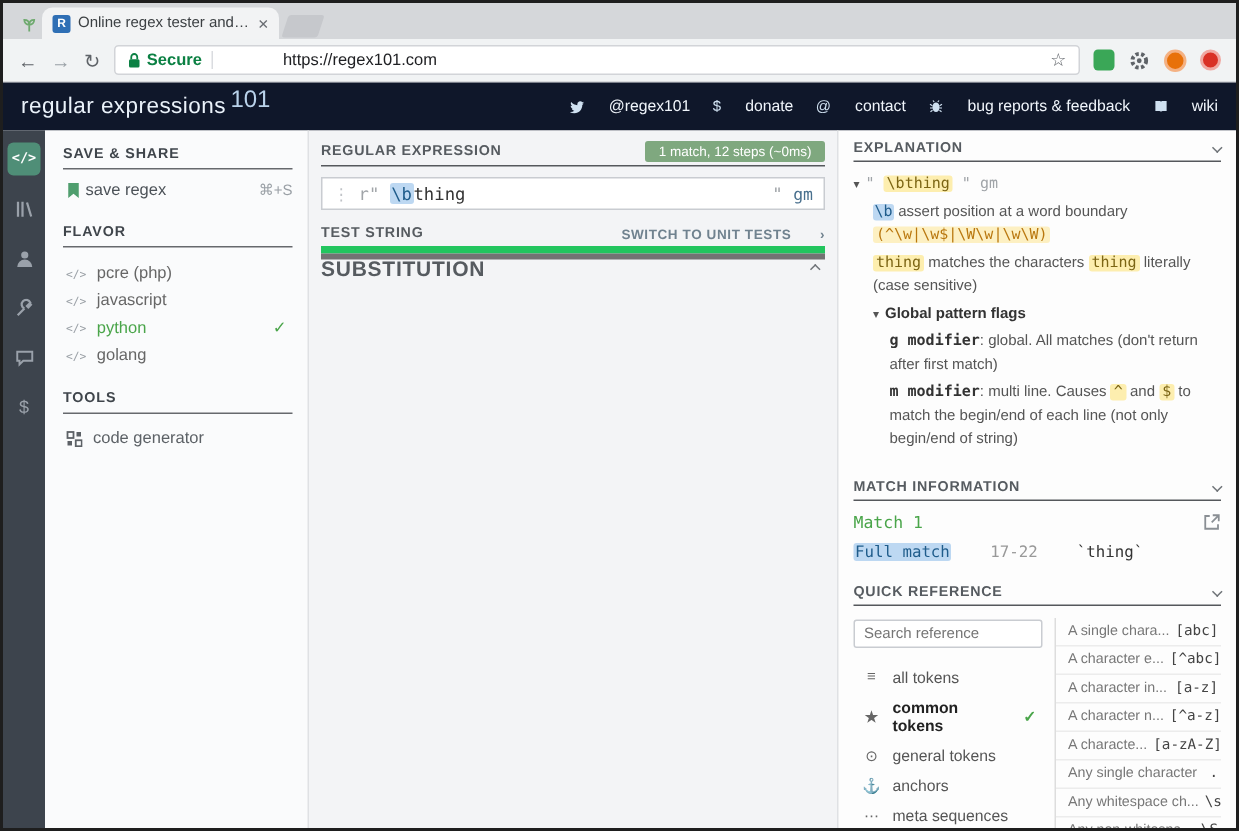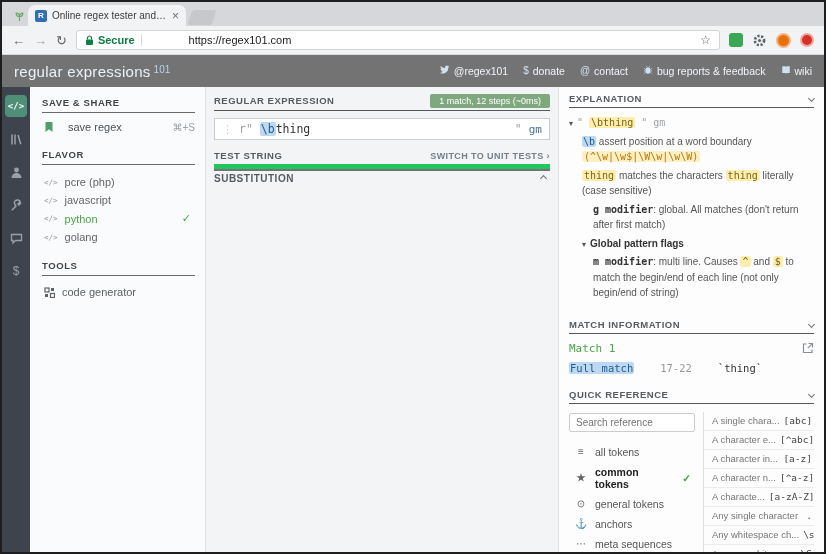--- a/index.html
+++ b/index.html
@@ -22,63 +22,63 @@
   .urlfield { flex:1; height:20px; background:#fff; border:1px solid #d2d4d8; border-radius:3px; display:flex; align-items:center; gap:6px; padding:0 8px; font-size:11px; min-width:0; }
   .secure { color:#0b8043; font-weight:bold; display:flex; align-items:center; gap:4px; }
   .urlsep { width:1px; height:12px; background:#dadce0; }
   .url { color:#202124; flex:1; white-space:nowrap; overflow:hidden;margin-left:41px; }
   .star { color:#5f6368; font-size:12px; }
   .ext { width:14px; height:14px; background:#3aa757; border-radius:3px; }
   .avatar { width:15px; height:15px; border-radius:50%; background:#e8710a; border:2px solid #f4b183; }
   .reddot { width:14px; height:14px; border-radius:50%; background:#d93025; border:2px solid #f0a8a2; }
 
   
-  .sitehead { height:32px; background:#737373; display:flex; align-items:center; padding:0 12px; color:#fff; flex:none; }
+  .sitehead { height:32px; background:#0f172a; display:flex; align-items:center; padding:0 12px; color:#fff; flex:none; }
   .logo { display:flex; align-items:baseline; gap:3px; }
   .logo-main { font-size:15px; font-weight:300; color:#eaf2fa; letter-spacing:.3px; }
-  .logo-sup { font-size:10px; color:#b9d2ea; position:relative; top:-4px; }
+  .logo-sup { font-size:16px; color:#b9d2ea; position:relative; top:-4px; }
   .sitenav { margin-left:auto; display:flex; align-items:center; gap:15px; font-size:10.5px; color:#f0f5fb; }
-  .nav-item { display:flex; align-items:flex-start; gap:4px; }
+  .nav-item { display:flex; align-items:center; gap:16px; }
   .nav-ic { font-size:10px; color:#cfe0f0; display:flex; align-items:center; }
   .nav-ic svg { display:block; }
 
   
   .content { flex:1; display:flex; min-height:0; }
 
   .rail { width:28px; background:#3d444d; display:flex; flex-direction:column; align-items:center; padding-top:8px; gap:11px; flex:none; }
   .rail-btn { width:22px; height:22px; border-radius:4px; display:flex; align-items:center; justify-content:center; color:#9aa1aa; font-size:9px; }
   .rail-btn.active { background:#4f8e77; color:#fff; }
   .rail-btn svg { display:block; }
 
   .sidebar { width:176px; background:#fafbfc; border-right:1px solid #dfe1e4; padding:10px 10px 0 12px; font-size:11px; color:#555; flex:none; }
   .side-title { font-size:9.5px; font-weight:bold; letter-spacing:.6px; color:#3f454b; padding-bottom:4px; border-bottom:1px solid #66696d; margin-bottom:8px; }
-  .save-row { display:flex; align-items:flex-end; gap:14px; color:#4c5258; margin-bottom:16px; padding-left:2px; }
+  .save-row { display:flex; align-items:flex-end; gap:3px; color:#4c5258; margin-bottom:16px; padding-left:2px; }
   .save-row svg { display:block; flex:none; }
   .shortcut { margin-left:auto; color:#9aa0a6; font-size:10px; }
   .flavor-row { display:flex; align-items:center; gap:7px; padding:3px 0 3px 2px; color:#666; }
   .mini-code { font-family:"DejaVu Sans Mono",monospace; font-size:7.5px; color:#9aa0a6; flex:none; }
   .flavor-row.selected { color:#4aa54a; }
   .flavor-row .check { margin-left:auto; color:#4aa54a; font-size:11px; margin-right:4px; }
   .tools-block { margin-top:14px; }
   .tool-row { display:flex; align-items:center; gap:7px; padding:2px 0 2px 2px; color:#5c6166; }
 
   
   .editor { flex:1; background:#f3f4f6; display:flex; flex-direction:column; padding:6px 8px 0 8px; min-width:0; }
   .sec-head { display:flex; align-items:center; font-size:9.5px; font-weight:bold; letter-spacing:.5px; color:#565b60; border-bottom:1px solid #55585c; padding-bottom:3px; flex:none; }
   .badge { margin-left:auto; background:#7fa87f; color:#fff; font-weight:normal; font-size:9px; letter-spacing:0; padding:2px 9px; border-radius:2px; position:relative; top:1px; }
   .regex-field { height:22px; background:#fff; border:1px solid #c9ccd1; margin:7px 0 10px; display:flex; align-items:center; padding:0 7px; font-family:"DejaVu Sans Mono",monospace; font-size:11.5px; color:#333; flex:none; }
   .drag { color:#c0c3c7; margin-right:6px; font-size:11px; }
   .dim { color:#a0a4a8; }
   .chip-b { background:#bdd8f2; color:#1f5c8b; padding:0 1px; border-radius:2px; }
   .flags { color:#49708e; font-size:11px; margin-left:7px; }
   .test-head { border-bottom:5px solid #22c55e; }
-  .switch { margin-left:auto; font-size:9px; font-weight:bold; letter-spacing:.4px; color:#70828f; display:flex; align-items:center; gap:3px;text-align:right; }
+  .switch { margin-left:auto; font-size:9px; font-weight:bold; letter-spacing:.4px; color:#70828f; display:flex; align-items:center; gap:19px;text-align:right; }
   .test-area { flex:1; background:#fff; border:1px solid #c9ccd1; border-top:none; padding:8px 9px; font-family:"DejaVu Sans Mono",monospace; font-size:11.5px; color:#333; line-height:1.5; }
   .hl { background:#b5d8f7; border-radius:1px; }
-  .sub-bar { height:16px; display:flex; align-items:center; border-top:2px solid #737373; font-size:10px; font-weight:bold; letter-spacing:.5px; color:#565b60; flex:none; padding-right:4px; }
+  .sub-bar { height:16px; display:flex; align-items:center; border-top:4px solid #737373; font-size:14px; font-weight:bold; letter-spacing:.5px; color:#565b60; flex:none; padding-right:4px; }
 
   
   .right { width:266px; background:#fdfdfd; border-left:1px solid #dfe1e4; padding:6px 10px 0; display:flex; flex-direction:column; min-width:0; overflow:hidden; flex:none; }
   .chev { width:5px; height:5px; border-right:1.5px solid #6e7377; border-bottom:1.5px solid #6e7377; transform:rotate(45deg); display:inline-block; margin-left:auto; flex:none; }
   .chev.up { transform:rotate(-135deg); }
   .x-body { font-size:10px; color:#555; margin-top:7px; line-height:1.55; }
   .x-line { margin-bottom:3px; }
   .ind { padding-left:13px; }
   .ind2 { padding-left:24px; }
   .mono { font-family:"DejaVu Sans Mono",monospace; }
@@ -305,25 +305,25 @@
       <div class="x-body" data-interactable="false">
         <div class="x-line" data-interactable="false">
           <span class="tog" data-interactable="true">▾</span><span class="mono dim" data-interactable="false">" </span><span class="mono chip-y" data-interactable="false">\bthing</span><span class="mono dim" data-interactable="false"> " gm</span>
         </div>
         <div class="x-line ind" data-interactable="false">
           <span class="mono chip-b" data-interactable="false">\b</span><span data-interactable="false"> assert position at a word boundary </span><span class="mono chip-o" data-interactable="false">(^\w|\w$|\W\w|\w\W)</span>
         </div>
         <div class="x-line ind" data-interactable="false">
           <span class="mono chip-y" data-interactable="false">thing</span><span data-interactable="false"> matches the characters </span><span class="mono chip-y" data-interactable="false">thing</span><span data-interactable="false"> literally (case sensitive)</span>
         </div>
+        <div class="x-line ind" data-interactable="false">
+          <span class="tog" data-interactable="true">▾</span><span class="bold" data-interactable="false">Global pattern flags</span>
+        </div>
         <div class="x-line ind2" data-interactable="false">
           <span class="mono bold" data-interactable="false">g modifier</span><span data-interactable="false">: global. All matches (don't return after first match)</span>
-        </div>
-        <div class="x-line ind" data-interactable="false">
-          <span class="tog" data-interactable="true">▾</span><span class="bold" data-interactable="false">Global pattern flags</span>
         </div>
         <div class="x-line ind2" data-interactable="false">
           <span class="mono bold" data-interactable="false">m modifier</span><span data-interactable="false">: multi line. Causes </span><span class="mono chip-y" data-interactable="false">^</span><span data-interactable="false"> and </span><span class="mono chip-y" data-interactable="false">$</span><span data-interactable="false"> to match the begin/end of each line (not only begin/end of string)</span>
         </div>
       </div>
 
       <div class="sec-head sec2" data-interactable="false">
         <span data-interactable="false">MATCH INFORMATION</span>
         <span class="chev" data-interactable="true"></span>
       </div>

